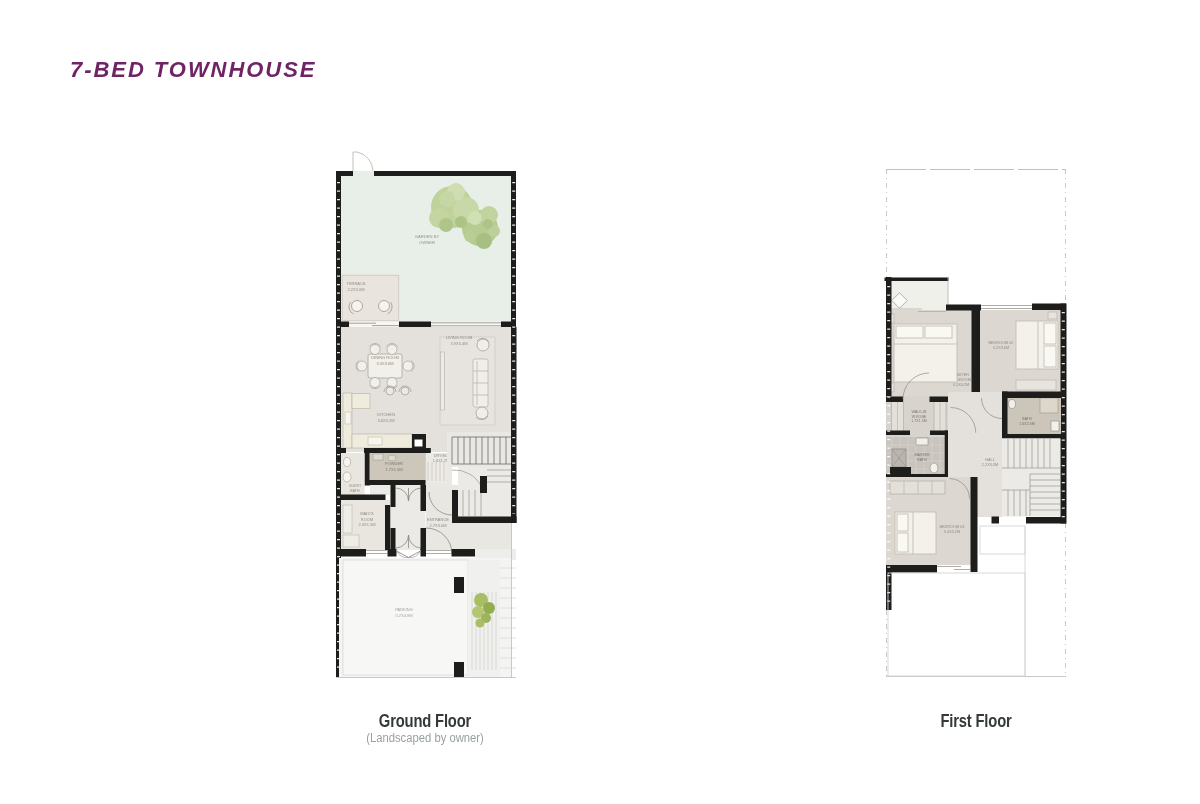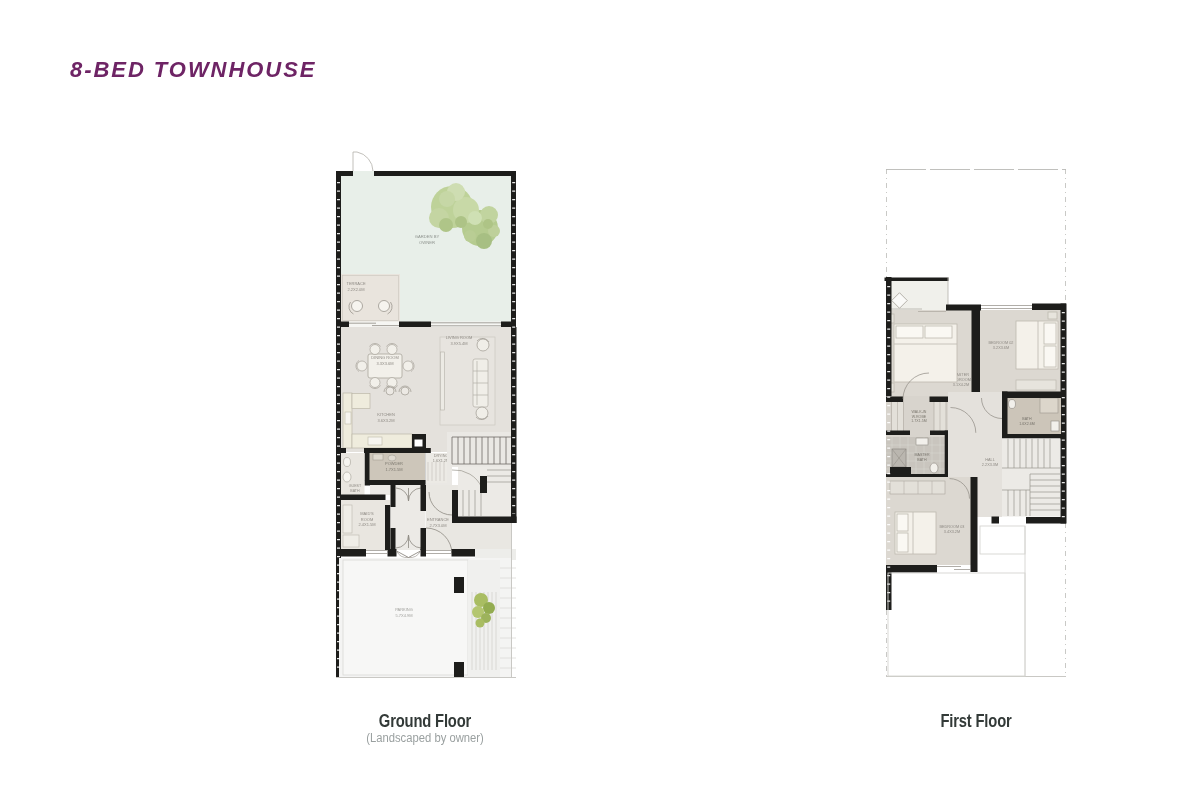--- a/index.html
+++ b/index.html
@@ -7,21 +7,21 @@
         font-family:"Liberation Sans", sans-serif;}
   .title{position:absolute;left:70px;top:57px;opacity:0.999;color:#6e2465;font-size:22px;font-weight:bold;
          font-style:italic;letter-spacing:1.95px;}
   .cap1{position:absolute;color:#333a38;font-size:18px;font-weight:bold;text-align:center;width:260px;transform:scaleX(.82);letter-spacing:-.2px;}
   .cap2{position:absolute;color:#9aa0a0;font-size:12.5px;text-align:center;width:260px;transform:scaleX(.9);}
 </style>
 </head>
 <body>
 <div class="page">
 
-  <div class="title">8-BED TOWNHOUSE</div>
+  <div class="title">7-BED TOWNHOUSE</div>
   <svg width="1200" height="804" viewBox="0 0 1200 804" style="position:absolute;left:0;top:0;opacity:0.999;" fill="none" stroke="none">
     <g id="ground" stroke-linecap="butt">
 
       <g>
         <rect x="336" y="171" width="180" height="156" fill="#e8efe9"></rect>
         <text x="427" y="238" font-size="4.2" fill="#8f948f" text-anchor="middle" stroke="none" font-family="Liberation Sans">GARDEN BY</text>
         <text x="427" y="243.5" font-size="4.2" fill="#8f948f" text-anchor="middle" stroke="none" font-family="Liberation Sans">OWNER</text>
       </g>
 
       <g stroke="none" opacity="0.93">

